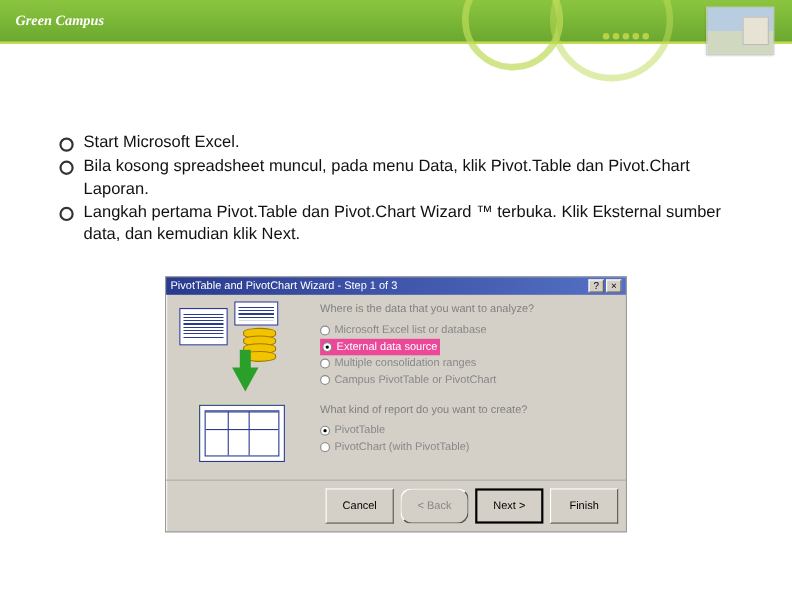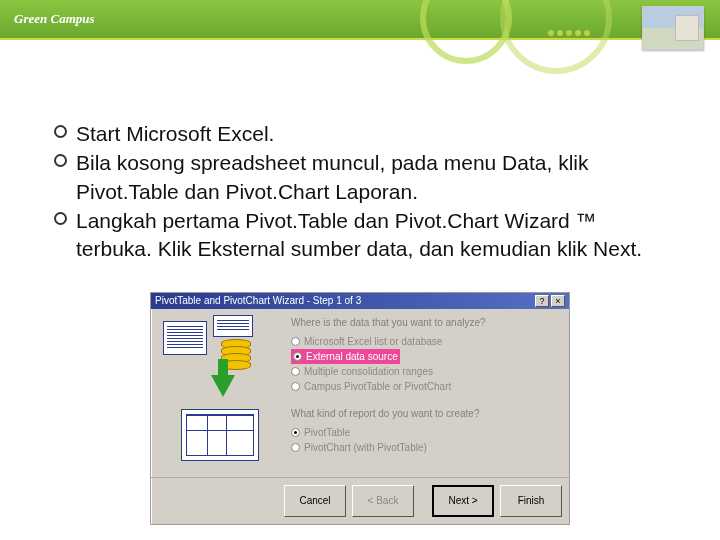--- a/index.html
+++ b/index.html
@@ -75,21 +75,21 @@
   
   .content {
     padding: 80px 50px 0 50px;
   }
   .bullets {
     list-style: none;
   }
   .bullets li {
     position: relative;
     padding-left: 26px;
-    font-size: 21px;
+    font-size: 15px;
     line-height: 1.35;
     color: #111;
     margin-bottom: 1px;
   }
   .bullets li::before {
     content: "";
     position: absolute;
     left: 4px;
     top: 5px;
     width: 9px;
@@ -250,22 +250,22 @@
     border-right-color: #555;
     border-bottom-color: #555;
     font-size: 10px;
     font-family: Tahoma, sans-serif;
     color: #000;
     cursor: pointer;
     display:flex;
     align-items:center;
     justify-content:center;
   }
-  .wiz-btn.disabled { color: #888; }
-  .wiz-btn.default { border: 2px solid #000; margin-left: 12px; }
+  .wiz-btn.disabled { color: #888; border-radius: 10px; }
+  .wiz-btn.default { border: 2px solid #000; }
 </style>
 </head>
 <body>
 
 <div class="header">
   <div class="header-title">Green Campus</div>
   <div class="header-swirl"></div>
   <div class="header-dots">
       <span></span>
       <span></span>

